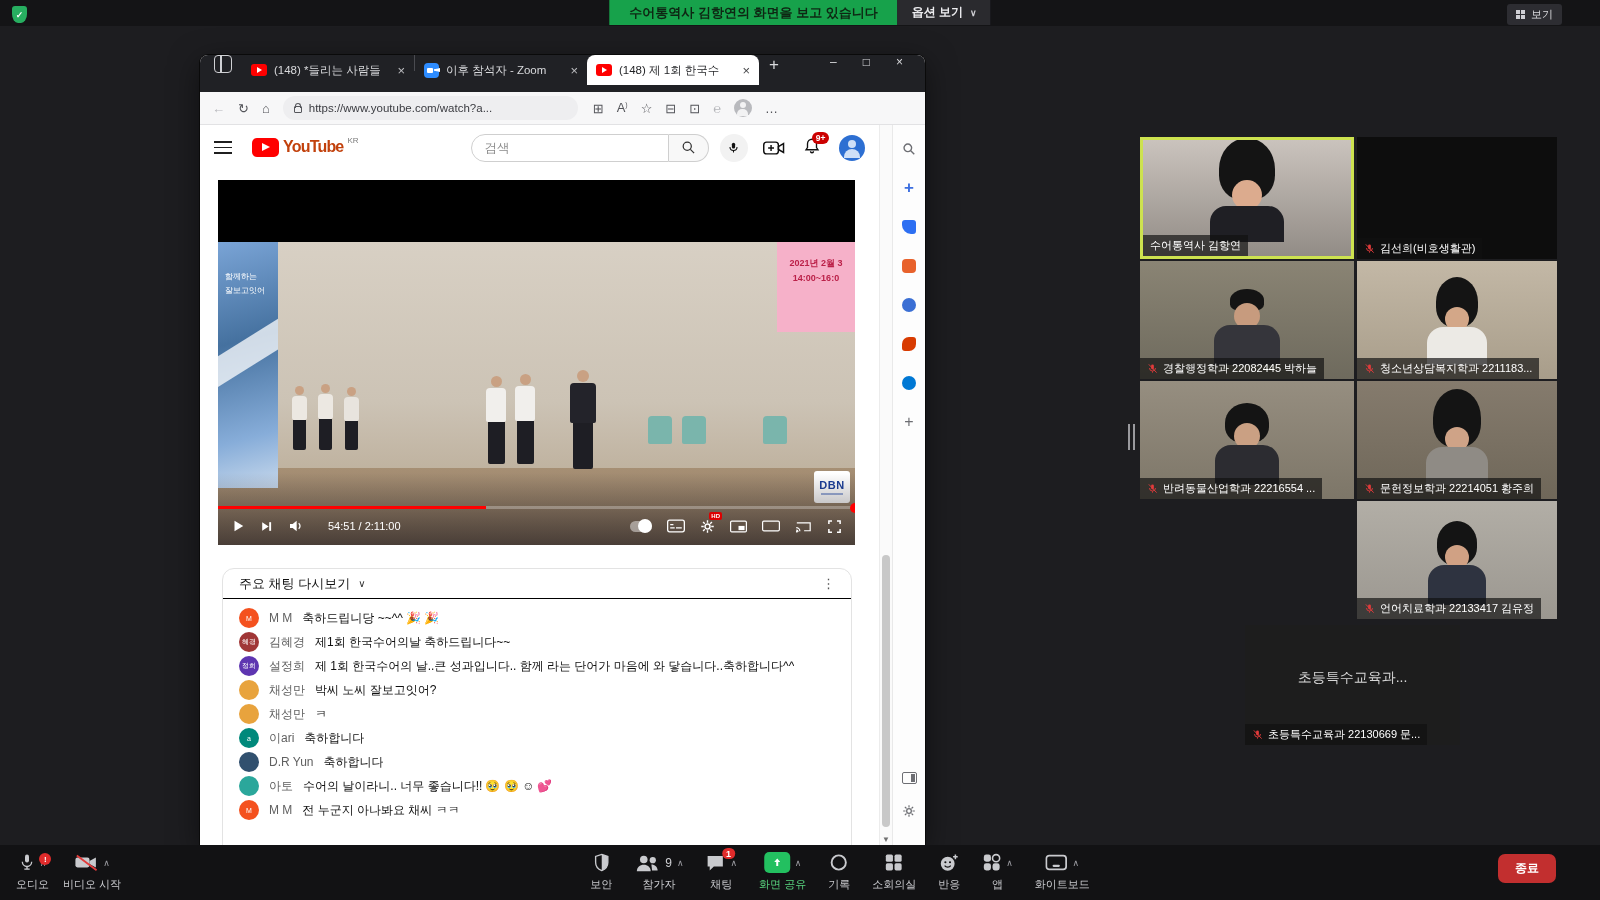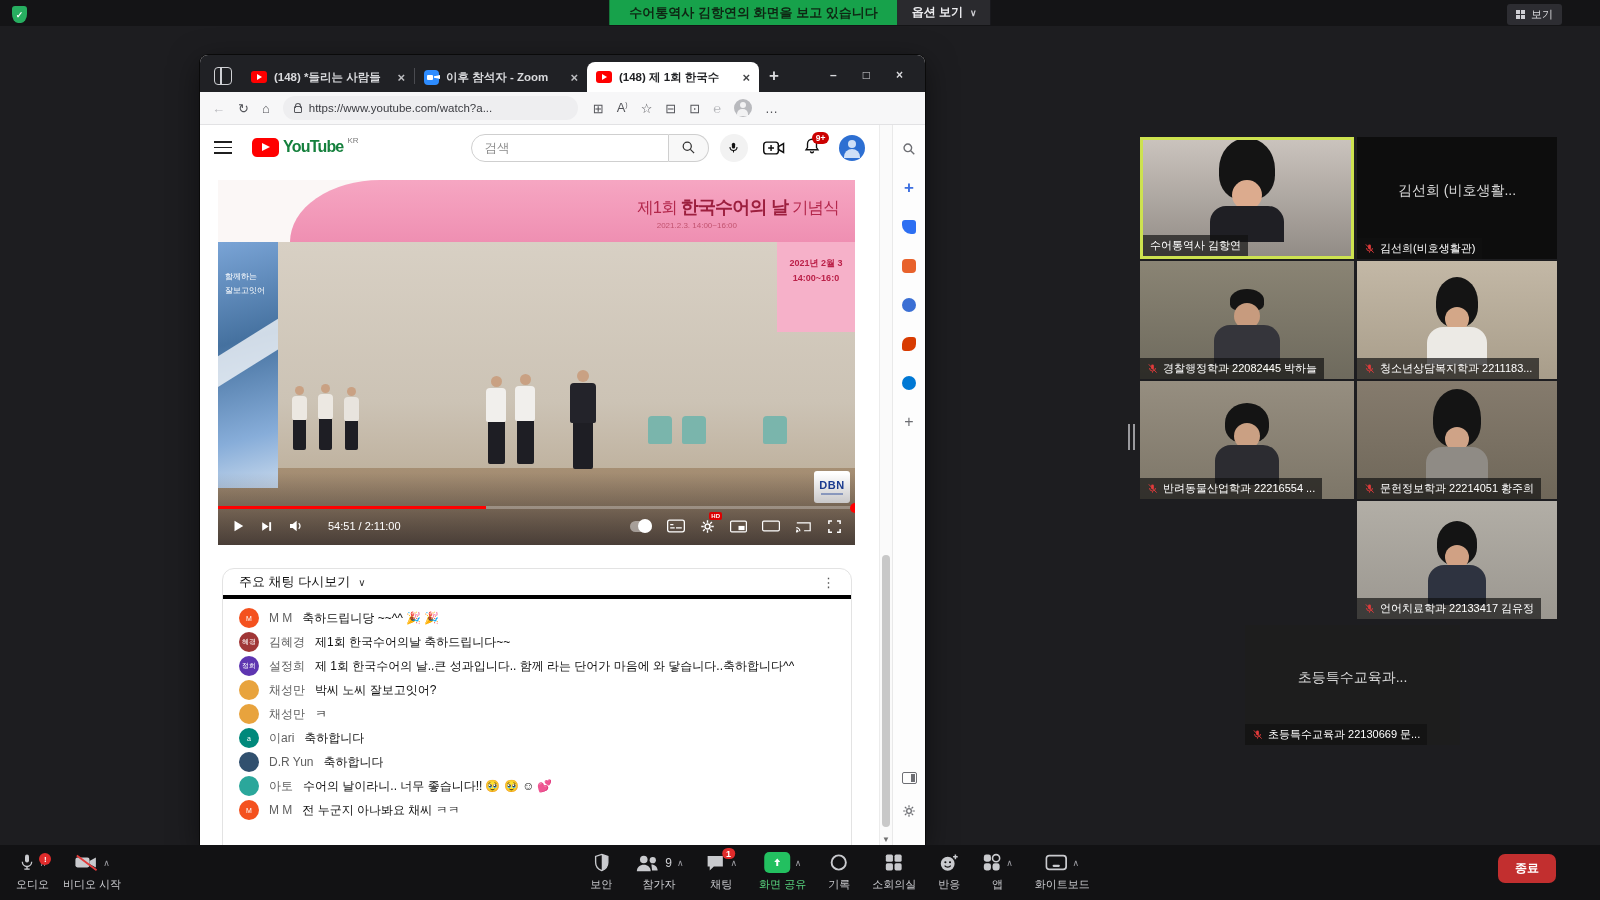--- a/index.html
+++ b/index.html
@@ -19,21 +19,21 @@
     display:flex; align-items:center; gap:7px; padding:0 14px; cursor:pointer; }
   .tb-options .dd{ font-size:9px; color:#cfcfd4; }
   .tb-view{ position:absolute; right:38px; top:4px; background:#2d2d32; border-radius:3px; color:#dcdcdf;
     font-size:11px; padding:3px 9px; display:flex; gap:6px; align-items:center; cursor:pointer; }
   .grid-ic{ display:inline-grid; grid-template-columns:4px 4px; grid-gap:1px; }
   .grid-ic i{ width:4px; height:4px; background:#cfcfd4; }
 
   
   .bw{ position:absolute; left:200px; top:55px; width:725px; height:790px; background:#fff;
     border-radius:8px 8px 0 0; overflow:hidden; box-shadow:0 0 0 1px #0a0a0a, 0 8px 30px rgba(0,0,0,.5); }
-  .bw-tabs{ height:37px; background:#202125; display:flex; align-items:flex-end; padding:0 6px;font-weight:bold; }
+  .bw-tabs{ height:37px; background:#202125; display:flex; padding:0 6px; }
   .ws-ic{ width:18px; height:18px; border:1.6px solid #cfd0d4; border-radius:4px; margin:0 10px 7px 8px; position:relative; }
   .ws-ic::after{ content:""; position:absolute; left:5px; top:0; bottom:0; width:1.6px; background:#cfd0d4; }
   .tab{ width:172px; height:30px; display:flex; align-items:center; gap:7px; padding:0 9px;
     font-size:11.5px; color:#d8d9dc; border-radius:8px 8px 0 0; cursor:pointer; position:relative; }
   .tab .tlbl{ flex:1; white-space:nowrap; overflow:hidden; }
   .tab.active{ background:#fff; color:#1f2023; }
   .tab-sep{ width:1px; height:16px; background:#4a4b50; margin-bottom:8px; }
   .fav-yt{ flex:0 0 16px; width:16px; height:12px; background:#f00; border-radius:3px; position:relative; }
   .fav-yt::after{ content:""; position:absolute; left:6px; top:3.2px; border-left:5px solid #fff;
     border-top:3px solid transparent; border-bottom:3px solid transparent; }
@@ -80,21 +80,21 @@
   .gear{ color:#6d6e73; font-size:14px; }
 
   
   .yt-head{ height:45px; display:flex; align-items:center; padding:0 14px; }
   .burger{ width:18px; display:flex; flex-direction:column; gap:3.5px; cursor:pointer; }
   .burger i{ height:1.8px; background:#1f1f1f; }
   .yt-logo{ display:flex; align-items:flex-start; gap:4px; margin-left:20px; cursor:pointer; }
   .yt-mark{ width:27px; height:19px; background:#f00; border-radius:5px; position:relative; }
   .yt-mark::after{ content:""; position:absolute; left:10px; top:5px; border-left:8px solid #fff;
     border-top:4.5px solid transparent; border-bottom:4.5px solid transparent; }
-  .yt-word{ font-size:16px; font-weight:bold; letter-spacing:-0.8px; color:#15803d; }
+  .yt-word{ font-size:16px; font-weight:bold; letter-spacing:-0.8px; color:#c2410c; }
   .yt-kr{ font-size:8px; color:#7a7a7a; margin-top:-2px; }
   .yt-search{ display:flex; align-items:center; margin-left:112px; }
   .yt-sbox{ width:198px; height:28px; border:1px solid #cfcfcf; border-radius:14px 0 0 14px; padding:0 13px;
     font-size:12.5px; color:#111; outline:none; font-family:"Liberation Sans",sans-serif; }
   .yt-sbox::placeholder{ color:#8b8b8b; }
   .yt-sbtn{ width:40px; height:28px; border:1px solid #cfcfcf; border-left:none; border-radius:0 14px 14px 0;
     background:#f8f8f8; display:flex; align-items:center; justify-content:center; cursor:pointer; }
   .yt-mic{ width:28px; height:28px; border-radius:50%; background:#f2f2f2; margin-left:11px; display:flex;
     align-items:center; justify-content:center; cursor:pointer; }
   .yt-right{ margin-left:auto; display:flex; align-items:center; gap:18px; }
@@ -144,21 +144,21 @@
   .vp-rt{ margin-left:auto; display:flex; align-items:center; gap:15px; }
   .tgl{ width:22px; height:11px; border-radius:6px; background:rgba(255,255,255,.45); position:relative; }
   .tgl::after{ content:""; position:absolute; right:0px; top:-1.5px; width:14px; height:14px; border-radius:50%; background:#fff; }
   .hd-badge{ position:absolute; top:-7px; right:-7px; background:#d00; color:#fff; font-size:6px; font-weight:bold;
     padding:1px 2px; border-radius:2px; }
 
   
   .chatp{ position:absolute; left:22px; top:443px; width:630px; height:300px; border:1px solid #e3e3e3;
     border-radius:12px; background:#fff; }
   .chat-head{ height:30px; display:flex; align-items:center; gap:8px; padding:0 16px; font-size:13px;
-    color:#0f0f0f; border-bottom:4px solid #000000; }
+    color:#0f0f0f; border-bottom:1px solid #000000; }
   .chat-dd{ font-size:10px; color:#333; cursor:pointer; }
   .chat-dots{ margin-left:auto; color:#555; font-size:13px; cursor:pointer; }
   .chat-body{ padding:9px 16px 0; }
   .crow{ display:flex; align-items:center; gap:10px; margin-bottom:4px; font-size:12px; height:20px; }
   .cav{ flex:0 0 20px; width:20px; height:20px; border-radius:50%; color:#fff; font-size:7px;
     display:flex; align-items:center; justify-content:center; overflow:hidden; }
   .cname{ color:#606060; white-space:nowrap; }
   .ctext{ color:#0f0f0f; white-space:nowrap; overflow:hidden; }
 
   
@@ -310,25 +310,20 @@
                   <path d="M12 3a6 6 0 0 0-6 6v5l-2 3h16l-2-3V9a6 6 0 0 0-6-6z" fill="none" stroke="#111" stroke-width="1.8"></path>
                   <path d="M10 19a2 2 0 0 0 4 0" fill="none" stroke="#111" stroke-width="1.8"></path>
                 </svg>
               <span class="yt-badge">9+</span>
             </span>
             <span class="yt-av"></span>
           </div>
         </div>
 
         <div class="vp">
-          <div class="vp-banner">
-            <div class="vp-banner-pink"></div>
-            <div class="vp-title"><span>제1회 </span><b>한국수어의 날</b><span> 기념식</span></div>
-            <div class="vp-sub">2021.2.3. 14:00~16:00</div>
-          </div>
           <div class="vp-stage"></div>
           <div class="vp-floor"></div>
           <div class="vp-poster-left">
             <div class="vp-pl-txt">
                 <div>함께하는</div>
                 <div>잘보고잇어</div>
               </div>
           </div>
           <div class="vp-poster-right">
             <div>2021년 2월 3</div>
@@ -544,21 +539,20 @@
     <div class="pv">
         <div class="hair" style="width:56px;height:62px"></div>
         <div class="head" style="width:30px;height:30px;background:#dcab8e"></div>
         <div class="body" style="width:74px;height:36px;background:#1f1f24"></div>
       </div>
     <div class="plabel">
         <span>수어통역사 김항연</span>
       </div>
   </div>
   <div class="tile" style="left:1357px;top:137px;width:200px;height:122px;background:#0d0d0d">
-    <div class="pcenter">김선희 (비호생활...</div>
     <div class="plabel">
       <svg width="11" height="11" viewBox="0 0 24 24">
           <rect x="9" y="3" width="6" height="11" rx="3" fill="#e23b3b"></rect>
           <path d="M5.5 11a6.5 6.5 0 0 0 13 0" fill="none" stroke="#e23b3b" stroke-width="2"></path>
           <path d="M12 18v3" stroke="#e23b3b" stroke-width="2"></path>
           <path d="M4 3l17 18" stroke="#e23b3b" stroke-width="2"></path>
         </svg>
       <span>김선희(비호생활관)</span>
       </div>
   </div>

